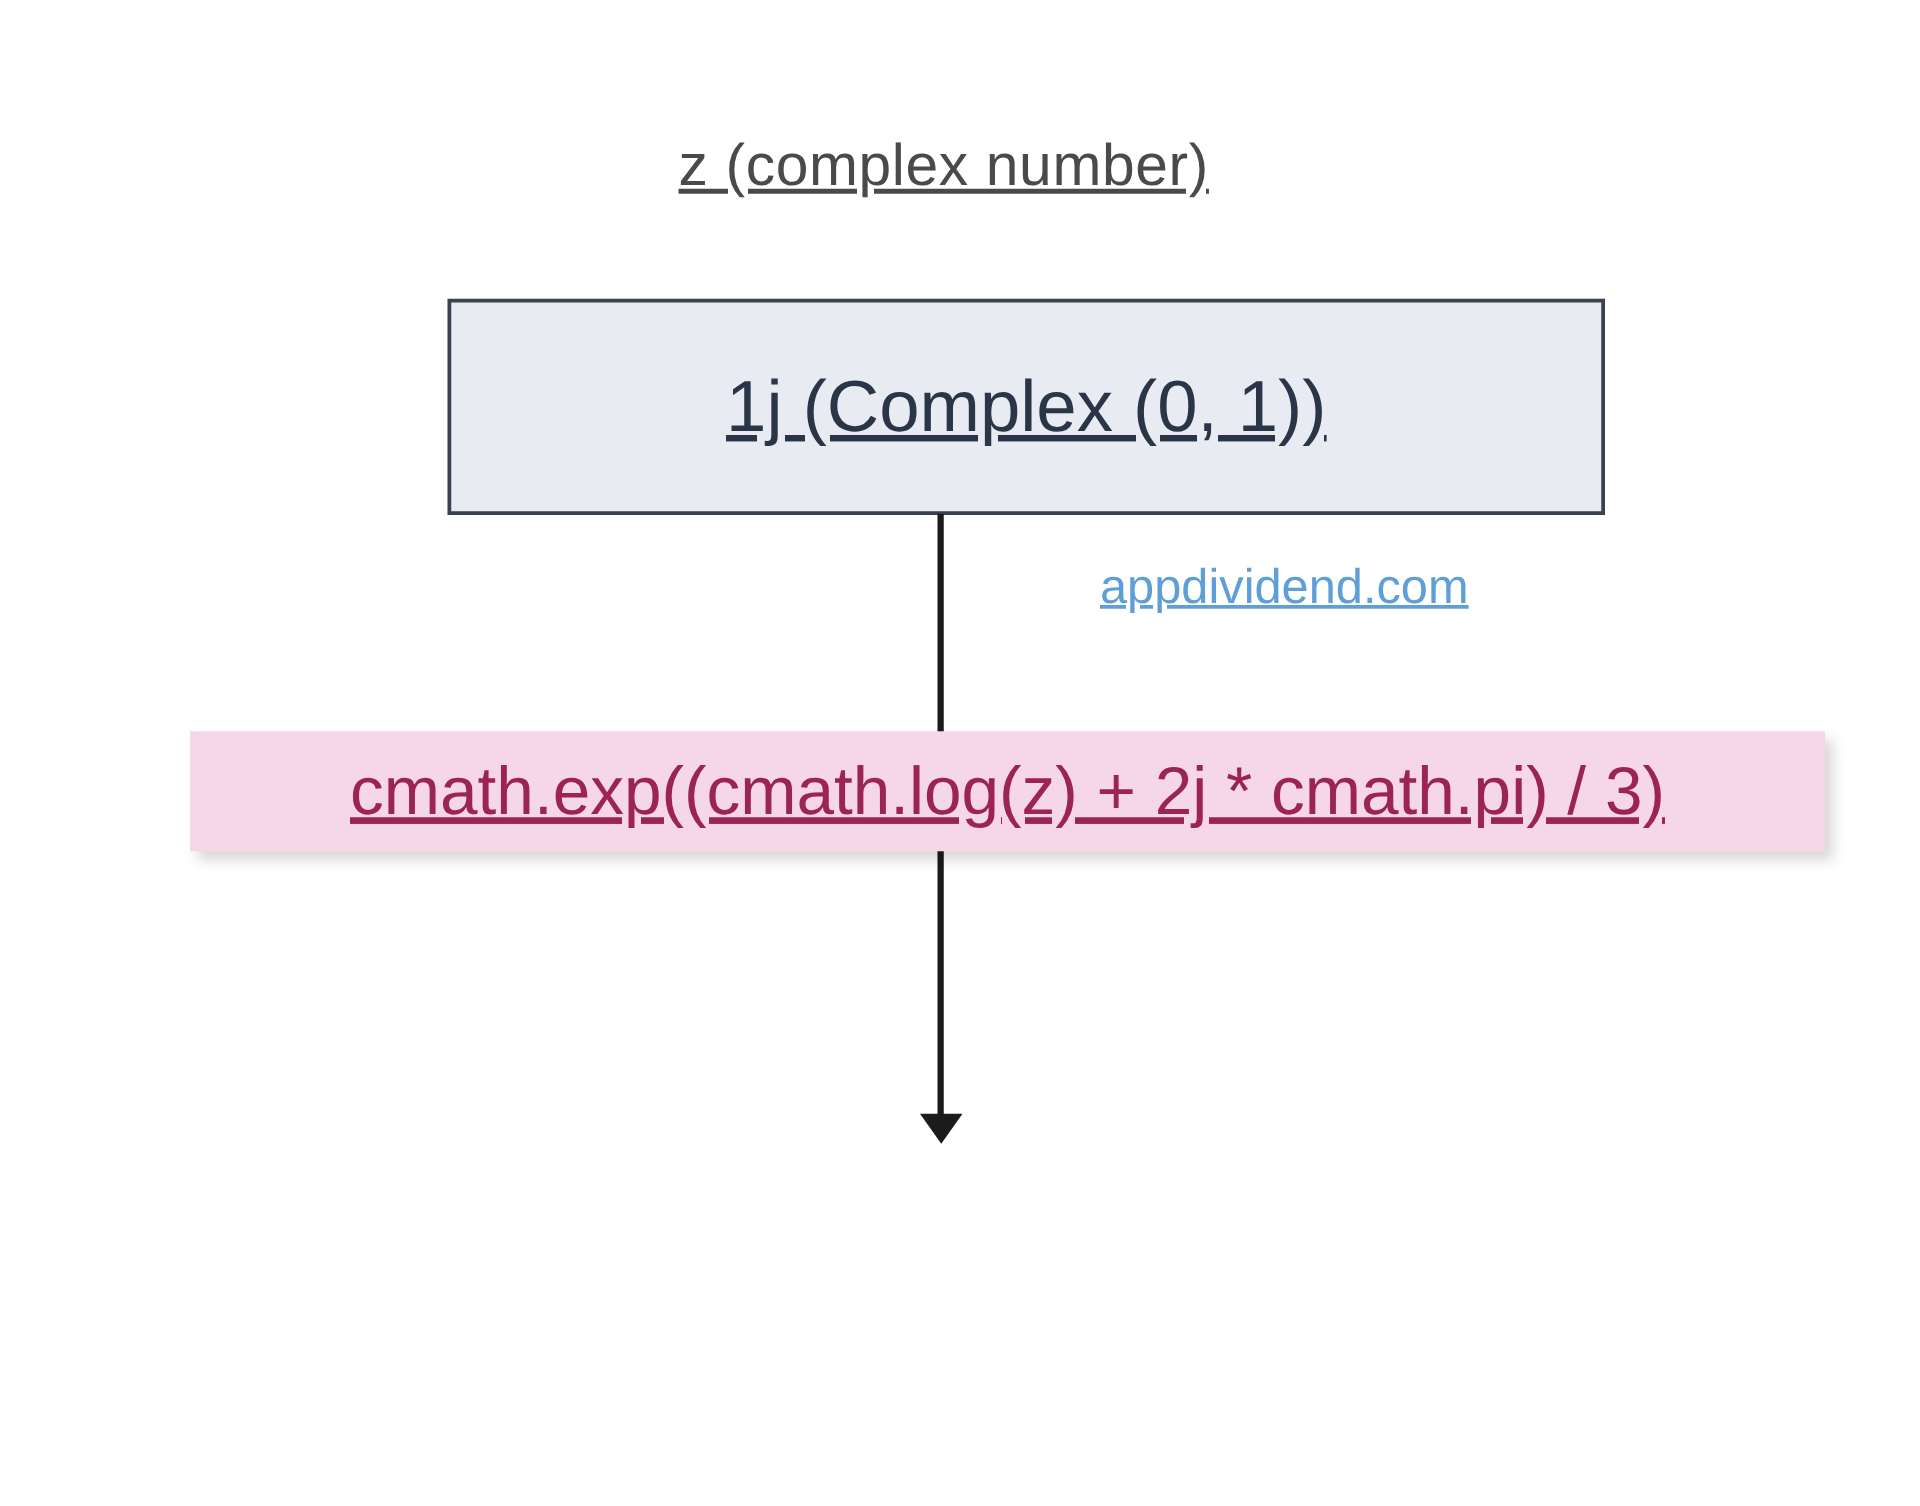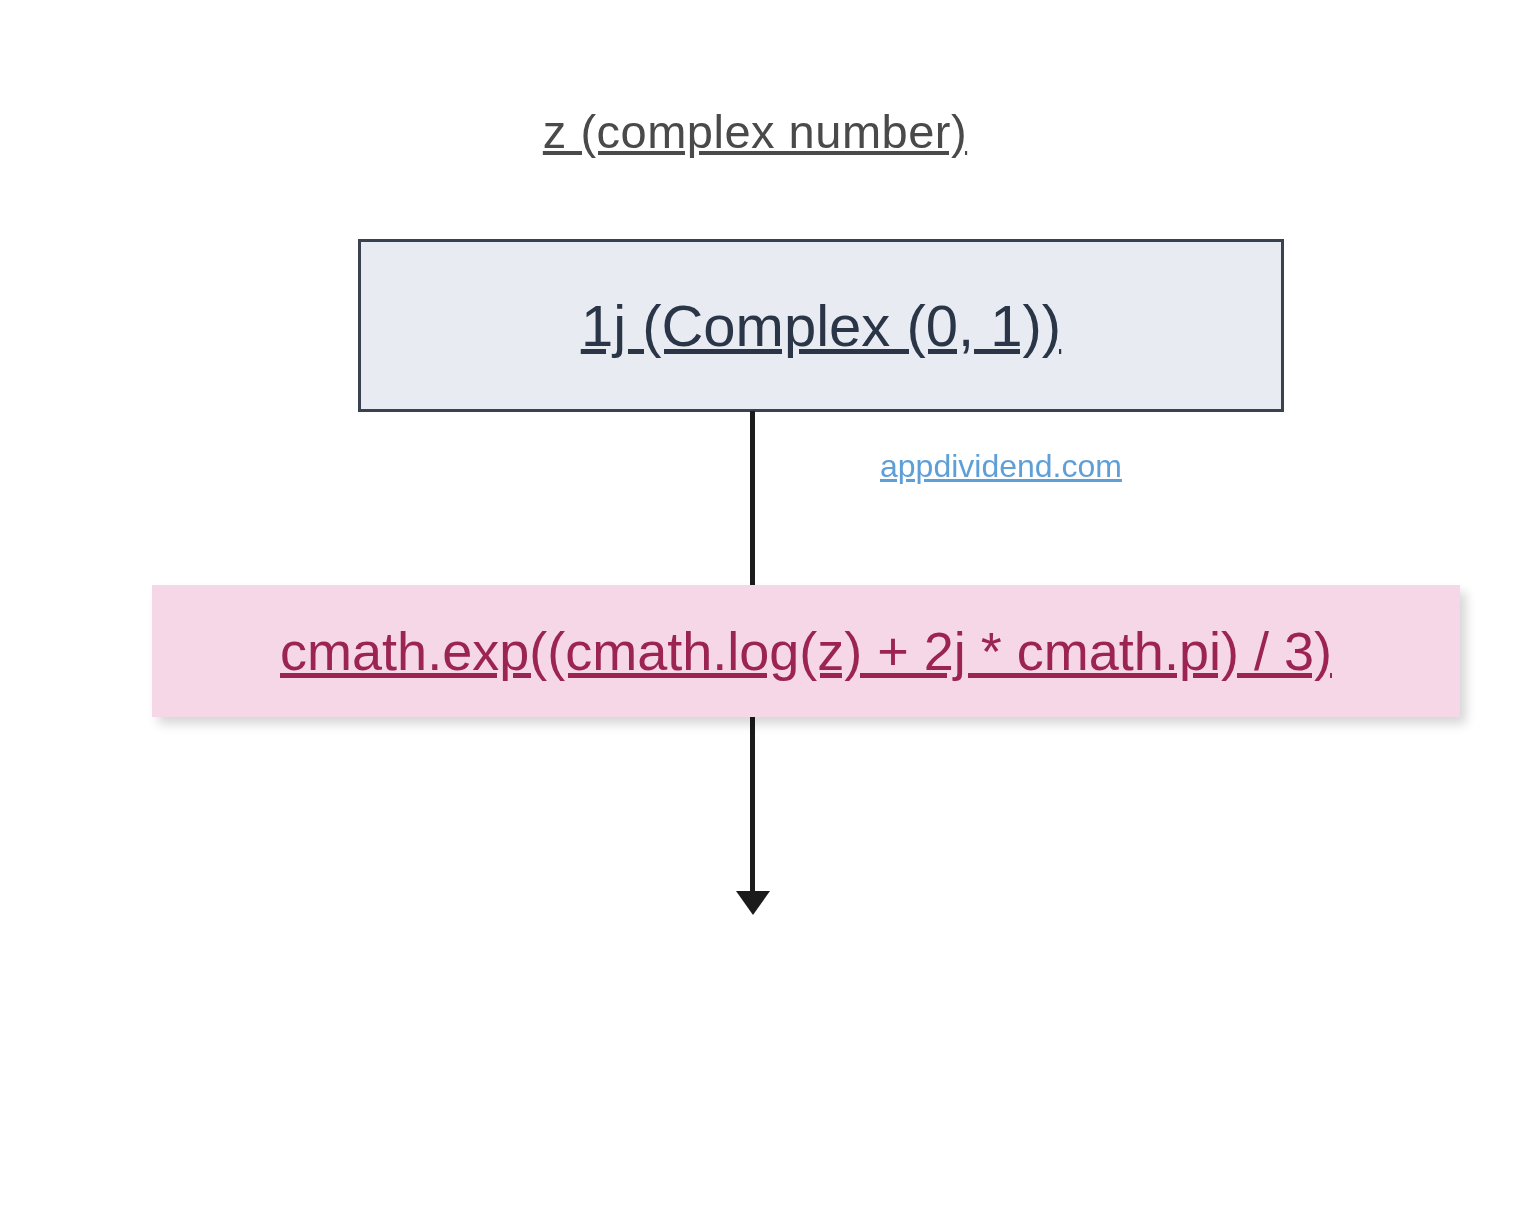--- a/index.html
+++ b/index.html
@@ -57,21 +57,21 @@
     left: 75px;
     top: 911px;
     width: 1373px;
     height: 132px;
     font-size: 57px;
   }
   .watermark {
     position: absolute;
     left: 880px;
     top: 448px;
-    font-size: 32px;
+    font-size: 39px;
     color: var(--watermark-blue);
   }
   .arrow-line {
     position: absolute;
     left: 750px;
     top: 411px;
     width: 5px;
     height: 482px;
     background: var(--arrow-color);
     z-index: 1;
@@ -85,21 +85,21 @@
     border-left: 17px solid transparent;
     border-right: 17px solid transparent;
     border-top: 24px solid var(--arrow-color);
     z-index: 1;
   }
   .formula-box {
     position: absolute;
     left: 152px;
     top: 585px;
     width: 1308px;
-    height: 132px;
+    height: 96px;
     background: var(--formula-bg);
     display: flex;
     align-items: center;
     justify-content: center;
     font-size: 54px;
     color: var(--formula-text);
     z-index: 2;
     box-shadow: 6px 7px 10px rgba(0, 0, 0, 0.16);
     white-space: nowrap;
   }

